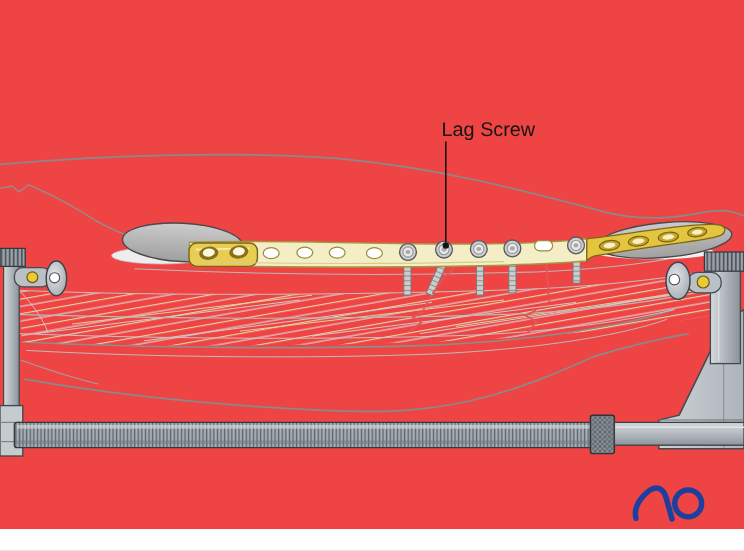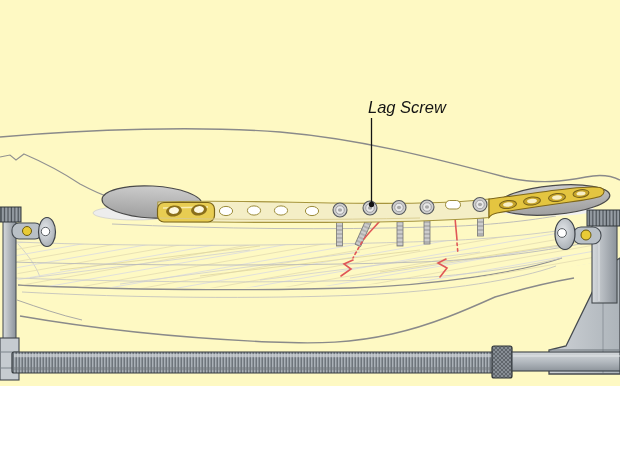--- a/index.html
+++ b/index.html
@@ -1,17 +1,17 @@
 <!DOCTYPE html>
 <html><head>
 <meta charset="utf-8">
 <style>
   html,body{margin:0;padding:0;background:#ffffff;}
-  #canvas{position:relative;width:620px;height:386px;background:#fef9c3;overflow:hidden;
-          font-family:"Liberation Sans", sans-serif;font-style:italic;}
+  #canvas{position:relative;width:620px;height:441px;background:#ef4444;overflow:hidden;
+          font-family:"Liberation Sans", sans-serif;}
   svg{display:block;}
   text.label{font-family:"Liberation Sans", sans-serif;font-size:16.5px;fill:#141414;}
 </style>
 </head>
 <body>
 
 <div id="canvas">
 <svg width="620" height="459" viewBox="0 0 620 459">
   <defs>
     <linearGradient id="domeGrad" x1="0" y1="0" x2="0" y2="1">

